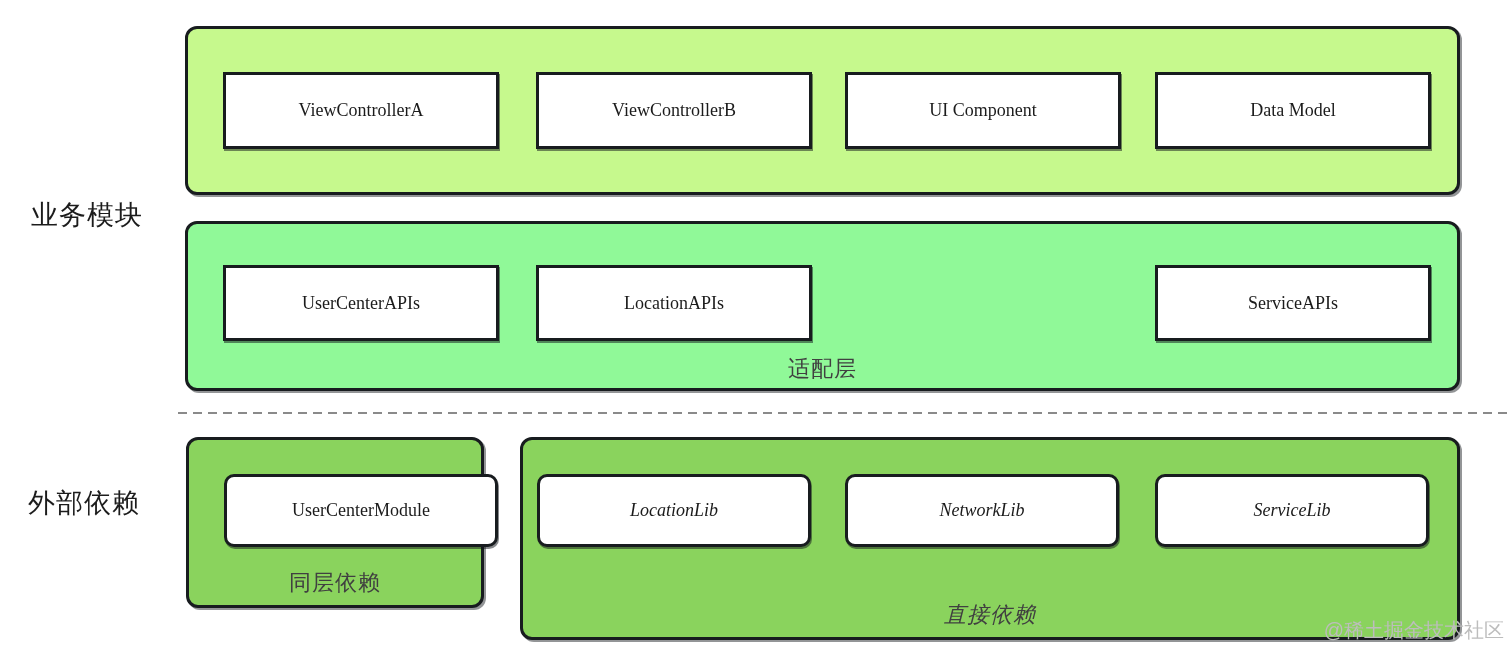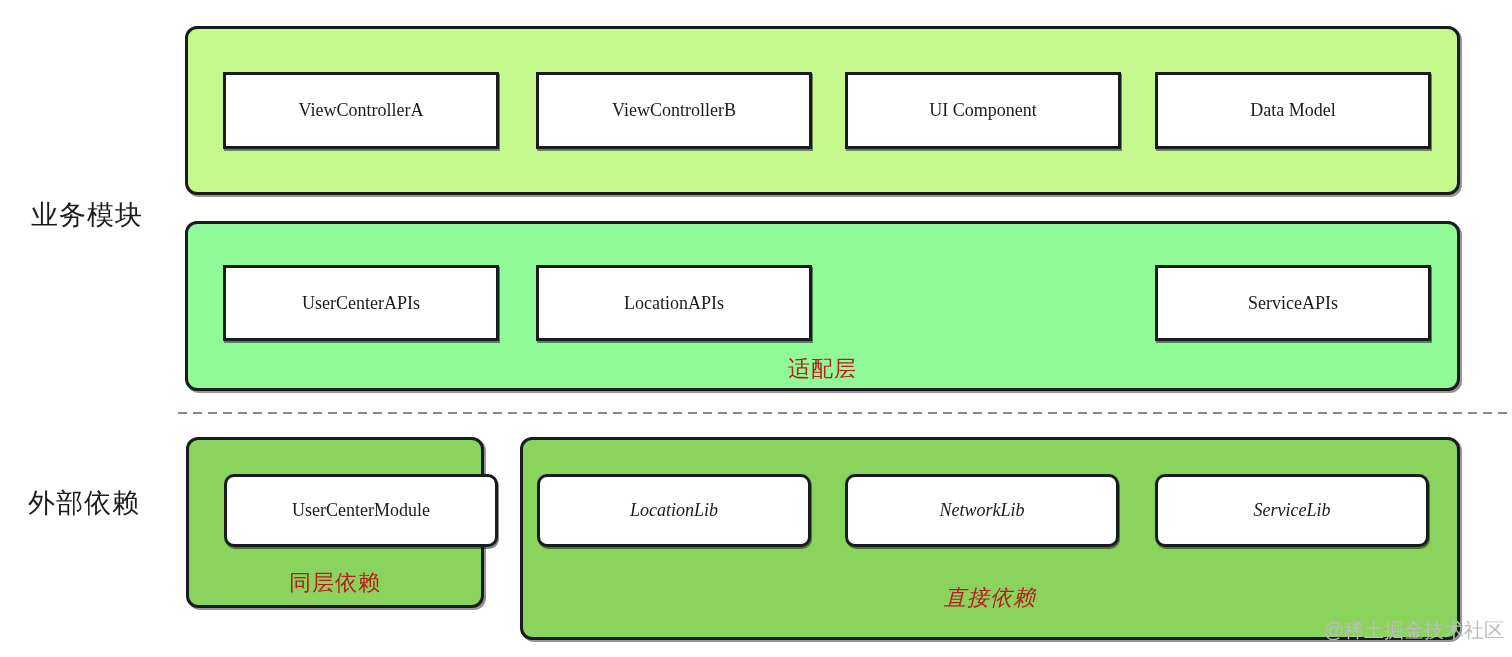--- a/index.html
+++ b/index.html
@@ -20,21 +20,21 @@
   .layer.dependency  { background:var(--dependency-bg,#8ad35d); }
   .box {
     position:absolute; background:#ffffff; border:3px solid var(--border,#181c1f);
     display:flex; align-items:center; justify-content:center;
     font-size:18px; color:#1b1b1b; white-space:nowrap;
     box-shadow:1px 2px 0 rgba(15,20,25,.5);
   }
   .box.rounded { border-radius:10px; }
   .layer-caption {
     position:absolute; left:0; right:0; bottom:4px; text-align:center;
-    font-size:22px; color:#b91c1c; letter-spacing:1px;
+    font-size:22px; color:#404040; letter-spacing:1px;
   }
   .dashed-divider {
     position:absolute; left:178px; top:412px; width:1334px; height:2px;
     background:repeating-linear-gradient(90deg,
       var(--dash-line,#8a8a8a) 0px, var(--dash-line,#8a8a8a) 9px,
       transparent 9px, transparent 15px);
   }
   .watermark {
     position:absolute; top:617px; right:8px; font-size:20px;
     color:var(--watermark,#bdbdbd);
@@ -67,18 +67,18 @@
 
   <div class="layer dependency" style="left:186px; top:437px; width:298px; height:171px;">
     <div class="box rounded" style="left:35px; top:34px; width:274px; height:73px;">UserCenterModule</div>
     <div class="layer-caption" style="bottom:7px;">同层依赖</div>
   </div>
 
   <div class="layer dependency" style="left:520px; top:437px; width:940px; height:203px;font-style:italic;">
     <div class="box rounded" style="left:14px;  top:34px; width:274px; height:73px;">LocationLib</div>
     <div class="box rounded" style="left:322px; top:34px; width:274px; height:73px;">NetworkLib</div>
     <div class="box rounded" style="left:632px; top:34px; width:274px; height:73px;">ServiceLib</div>
-    <div class="layer-caption" style="bottom:24px;">直接依赖</div>
+    <div class="layer-caption" style="bottom:7px;">直接依赖</div>
   </div>
 
   <div class="watermark">@稀土掘金技术社区</div>
 
 </div>
 
 </body></html>

